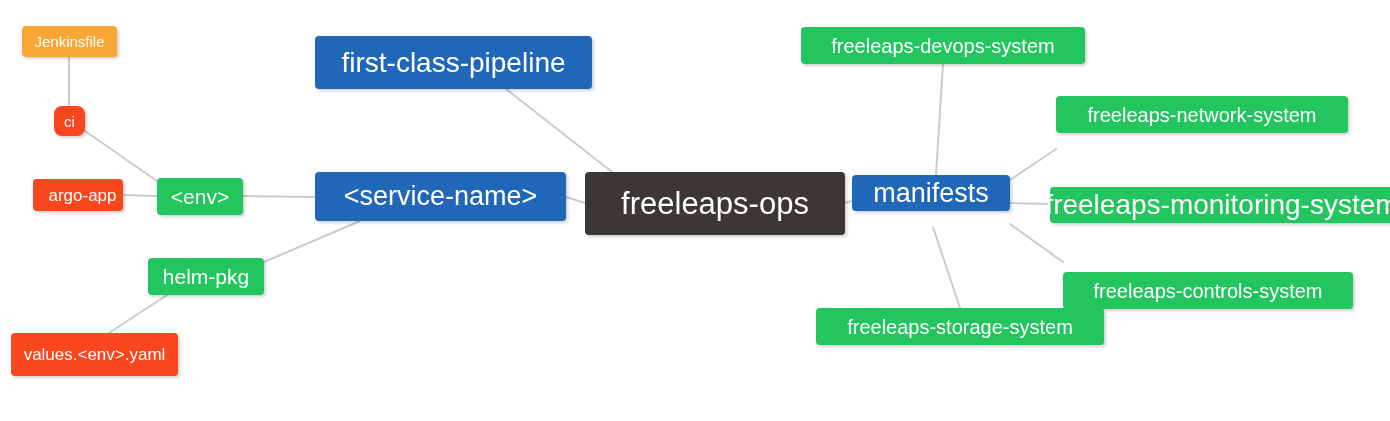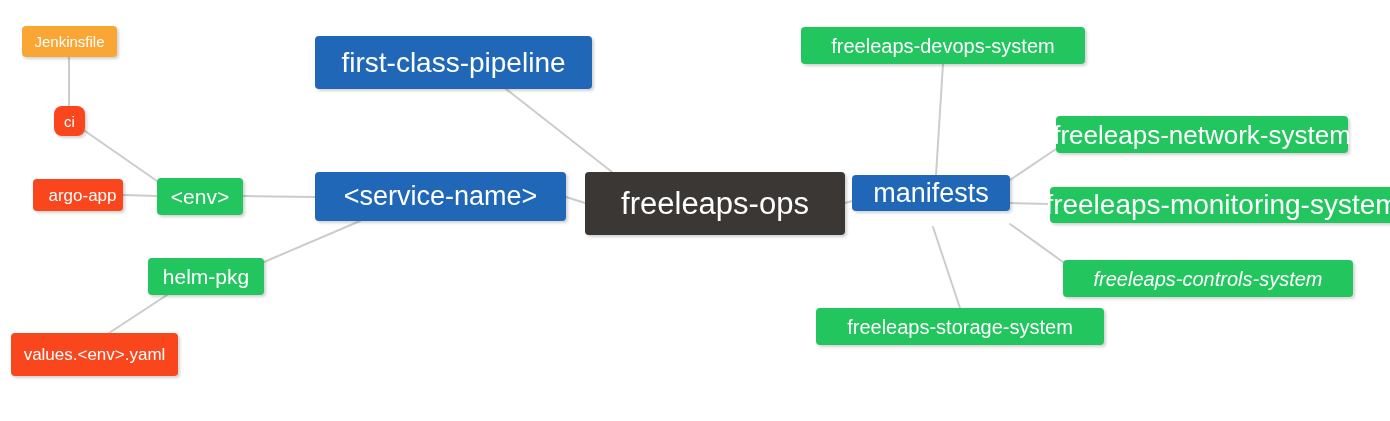--- a/index.html
+++ b/index.html
@@ -88,26 +88,26 @@
       </div>
       <div class="node n-orange" style="left: 22px; top: 26px; width: 95px; height: 31px; font-size: 15px; justify-content: center;">
         <span>Jenkinsfile</span>
       </div>
       <div class="node n-red" style="left: 11px; top: 333px; width: 167px; height: 43px; font-size: 17px;">
         <span>values.&lt;env&gt;.yaml</span>
       </div>
       <div class="node n-green" style="left: 801px; top: 27px; width: 284px; height: 37px; font-size: 20px;">
         <span>freeleaps-devops-system</span>
       </div>
-      <div class="node n-green" style="left: 1056px; top: 116px; width: 292px; height: 37px; font-size: 26px;">
+      <div class="node n-green" style="left: 1056px; top: 96px; width: 292px; height: 37px; font-size: 20px;">
         <span>freeleaps-network-system</span>
       </div>
       <div class="node n-green" style="left: 1050px; top: 187px; width: 344px; height: 36px; font-size: 28px;">
         <span>freeleaps-monitoring-system</span>
       </div>
-      <div class="node n-green" style="left: 1063px; top: 260px; width: 290px; height: 37px; font-size: 20px; font-style: italic;">
+      <div class="node n-green" style="left: 1063px; top: 272px; width: 290px; height: 37px; font-size: 20px;">
         <span>freeleaps-controls-system</span>
       </div>
       <div class="node n-green" style="left: 816px; top: 308px; width: 288px; height: 37px; font-size: 20px;">
         <span>freeleaps-storage-system</span>
       </div>
     </div>
 </div>
 
 </body></html>

